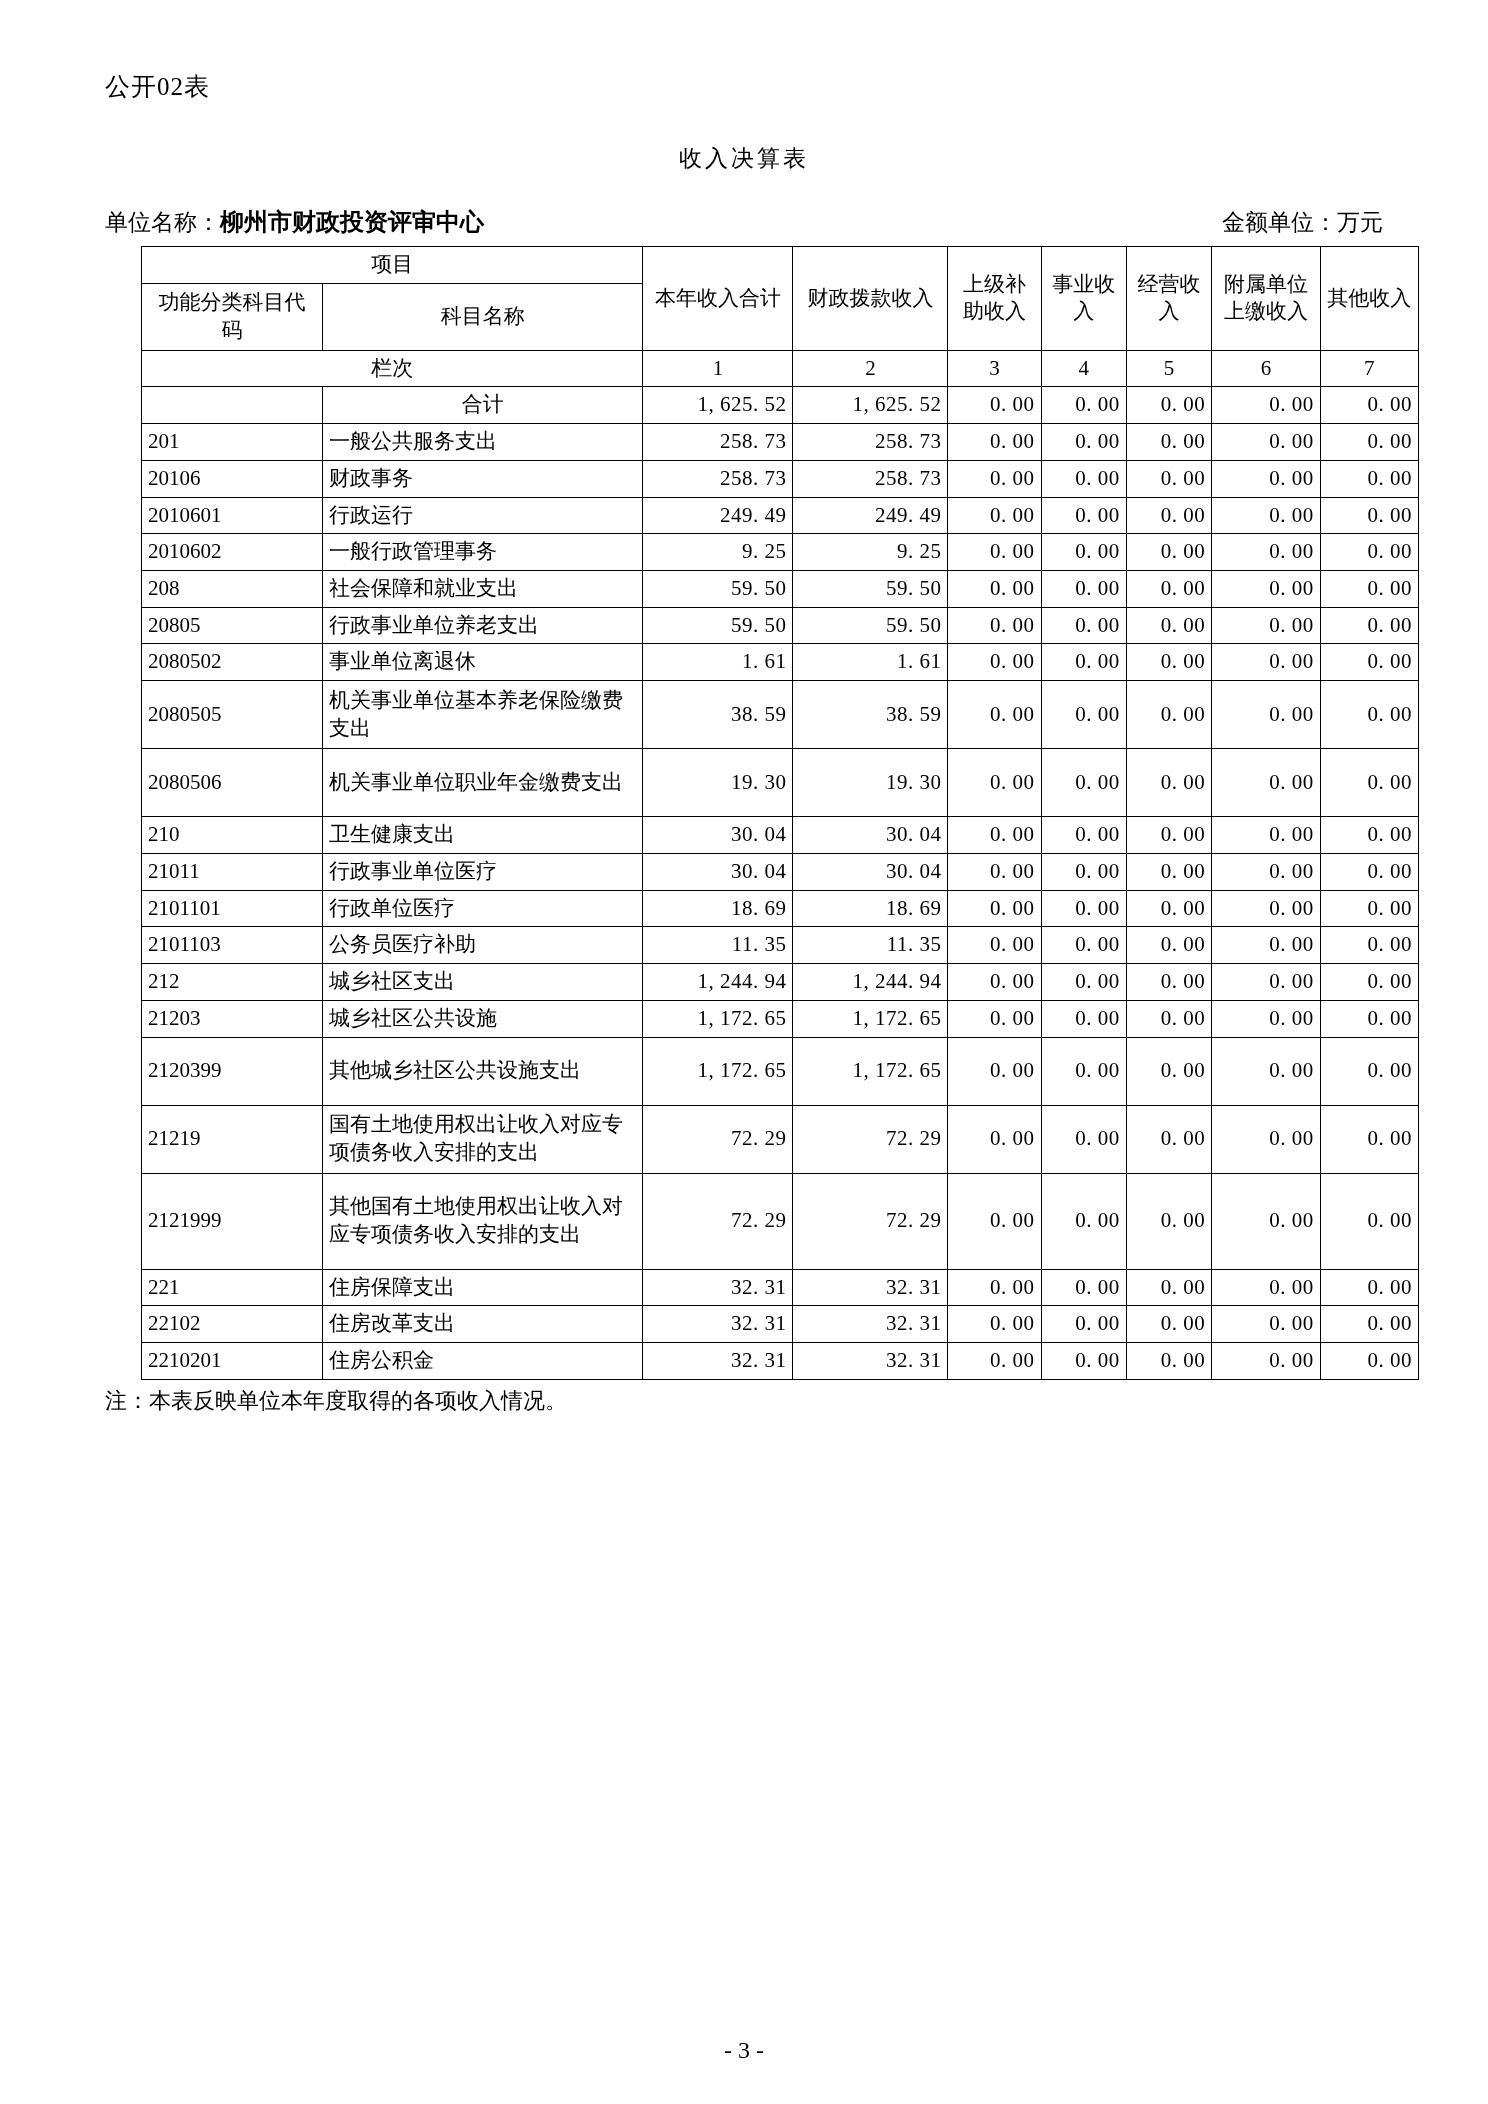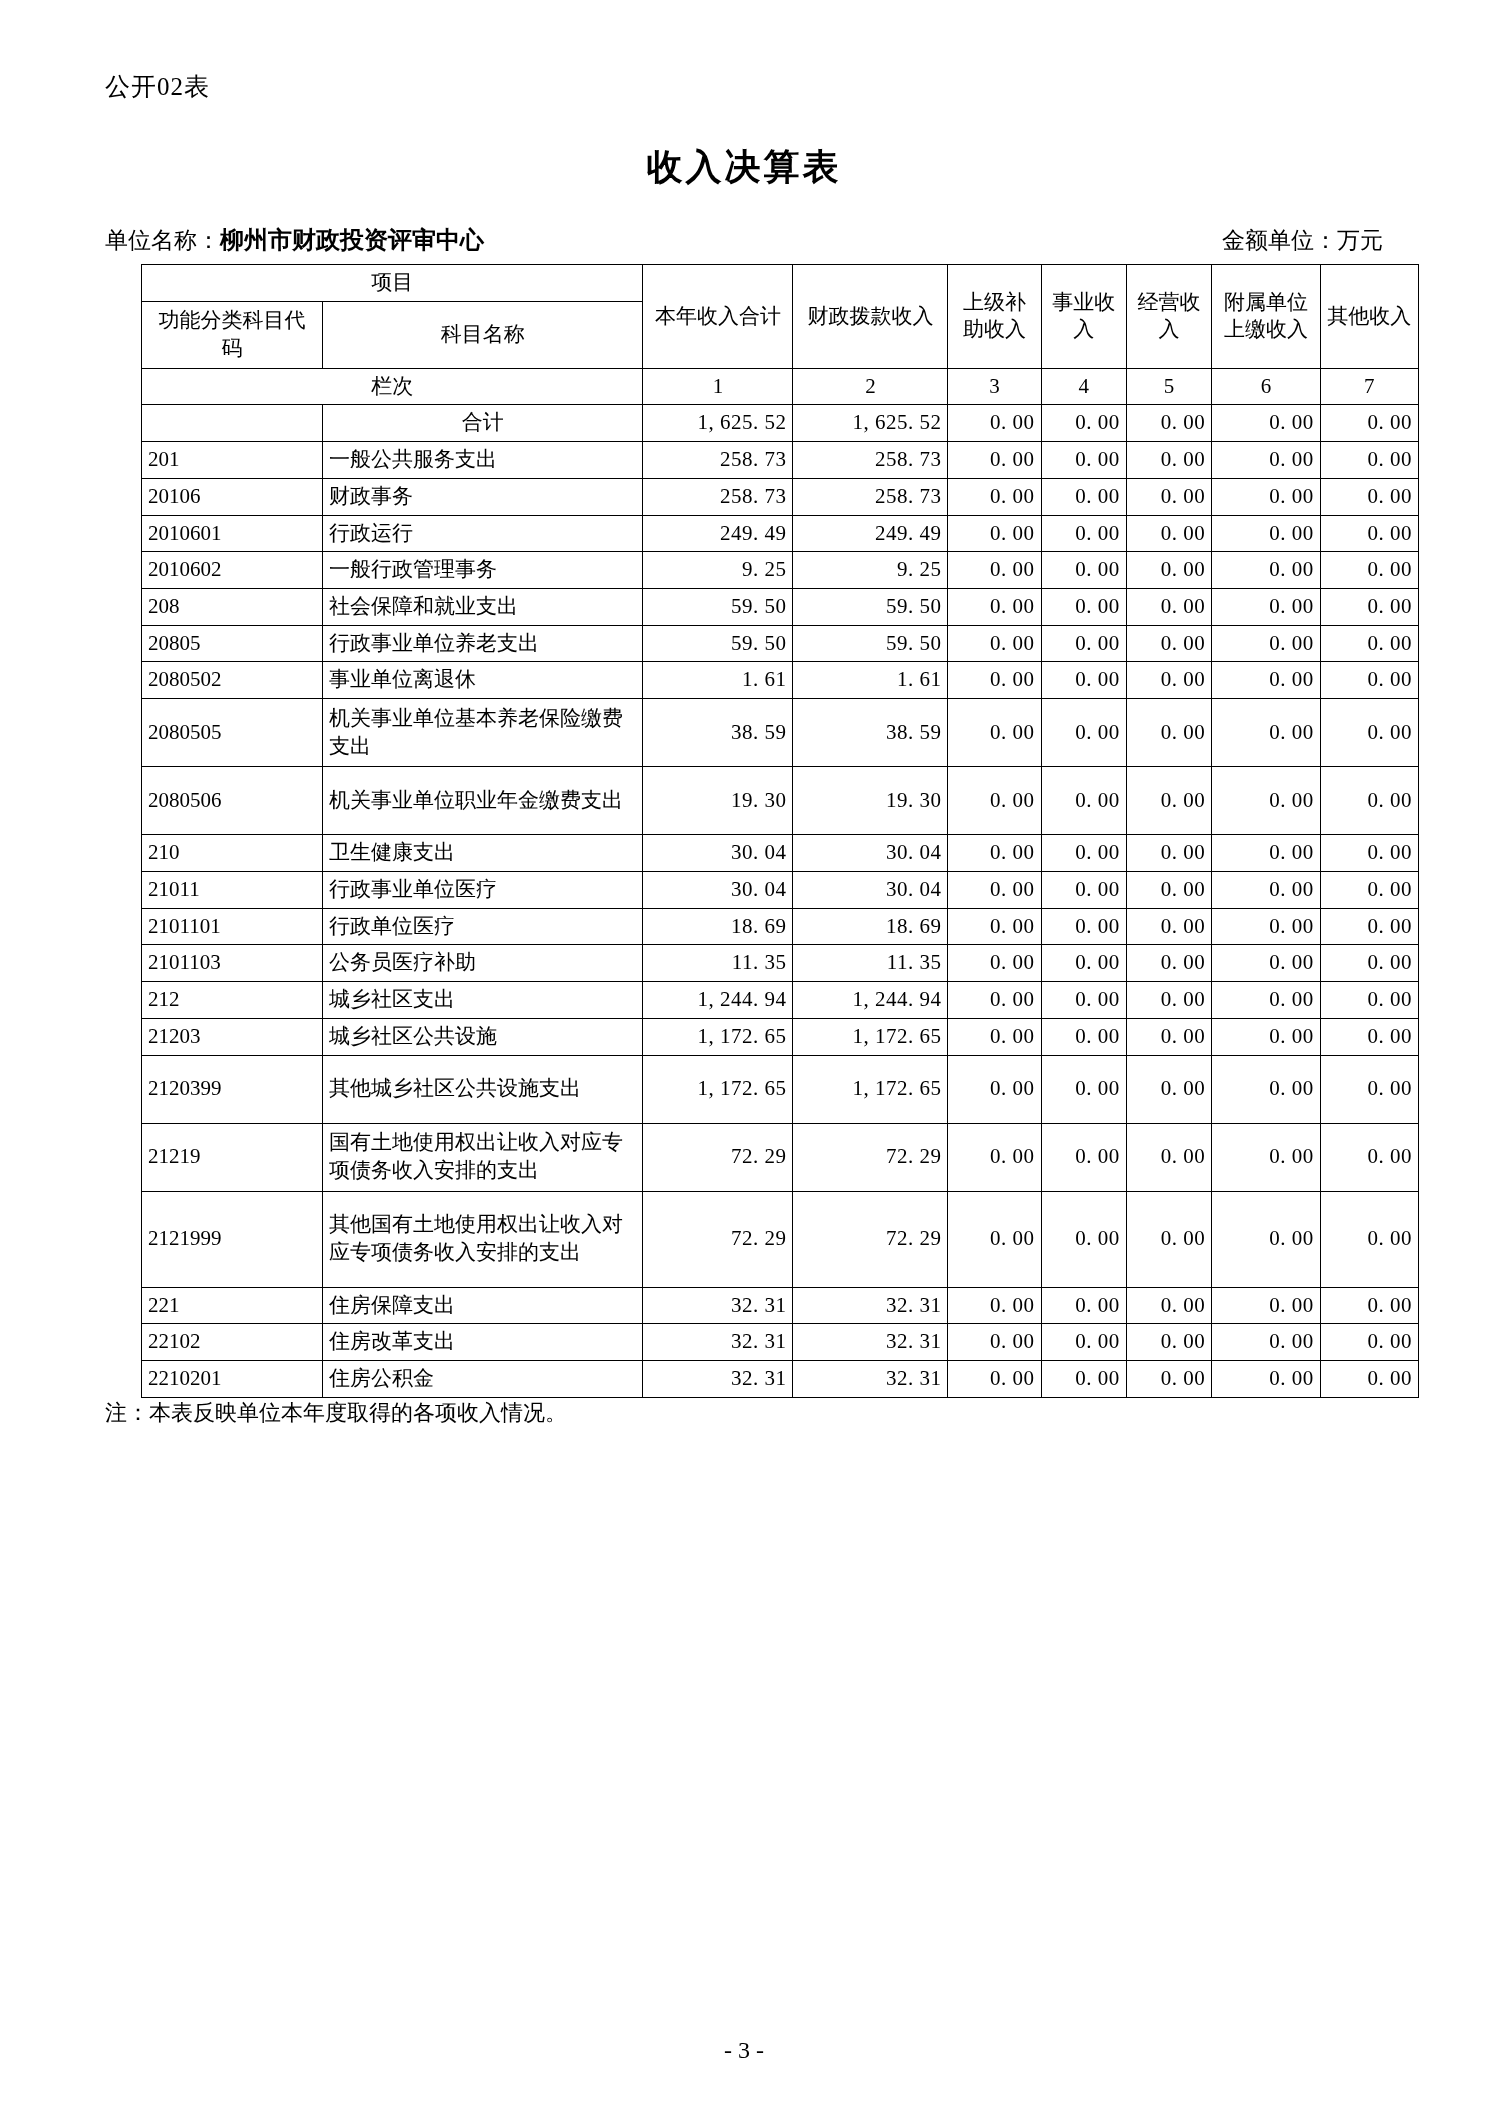--- a/index.html
+++ b/index.html
@@ -24,22 +24,22 @@
   }
   .form-code {
     text-align: left;
     font-size: 25px;
     padding-top: 50px;
     letter-spacing: 1px;
     margin-top: 20px;
   }
   .doc-title {
     text-align: center;
-    font-size: 36px;
-    font-weight: bold;
+    font-size: 23px;
+    font-weight: normal;
     margin-top: 40px;
     letter-spacing: 3px;
   }
   .meta-row {
     display: flex;
     justify-content: space-between;
     align-items: flex-end;
     margin-top: 32px;
     font-size: 23px;
   }
@@ -86,20 +86,21 @@
   col.c8 { width: 76px; }
 
   .lvl0 { padding-left: 4px; }
   .lvl1 { padding-left: 22px; }
   .lvl2 { padding-left: 40px; }
   .name0 { padding-left: 28px; }
   .name1 { padding-left: 44px; }
 
   .note {
     font-size: 22px;
+    margin-top: 6px;
   }
   .page-num {
     position: absolute;
     bottom: 60px;
     left: 0;
     width: 100%;
     text-align: center;
     font-size: 24px;
   }
 </style>

